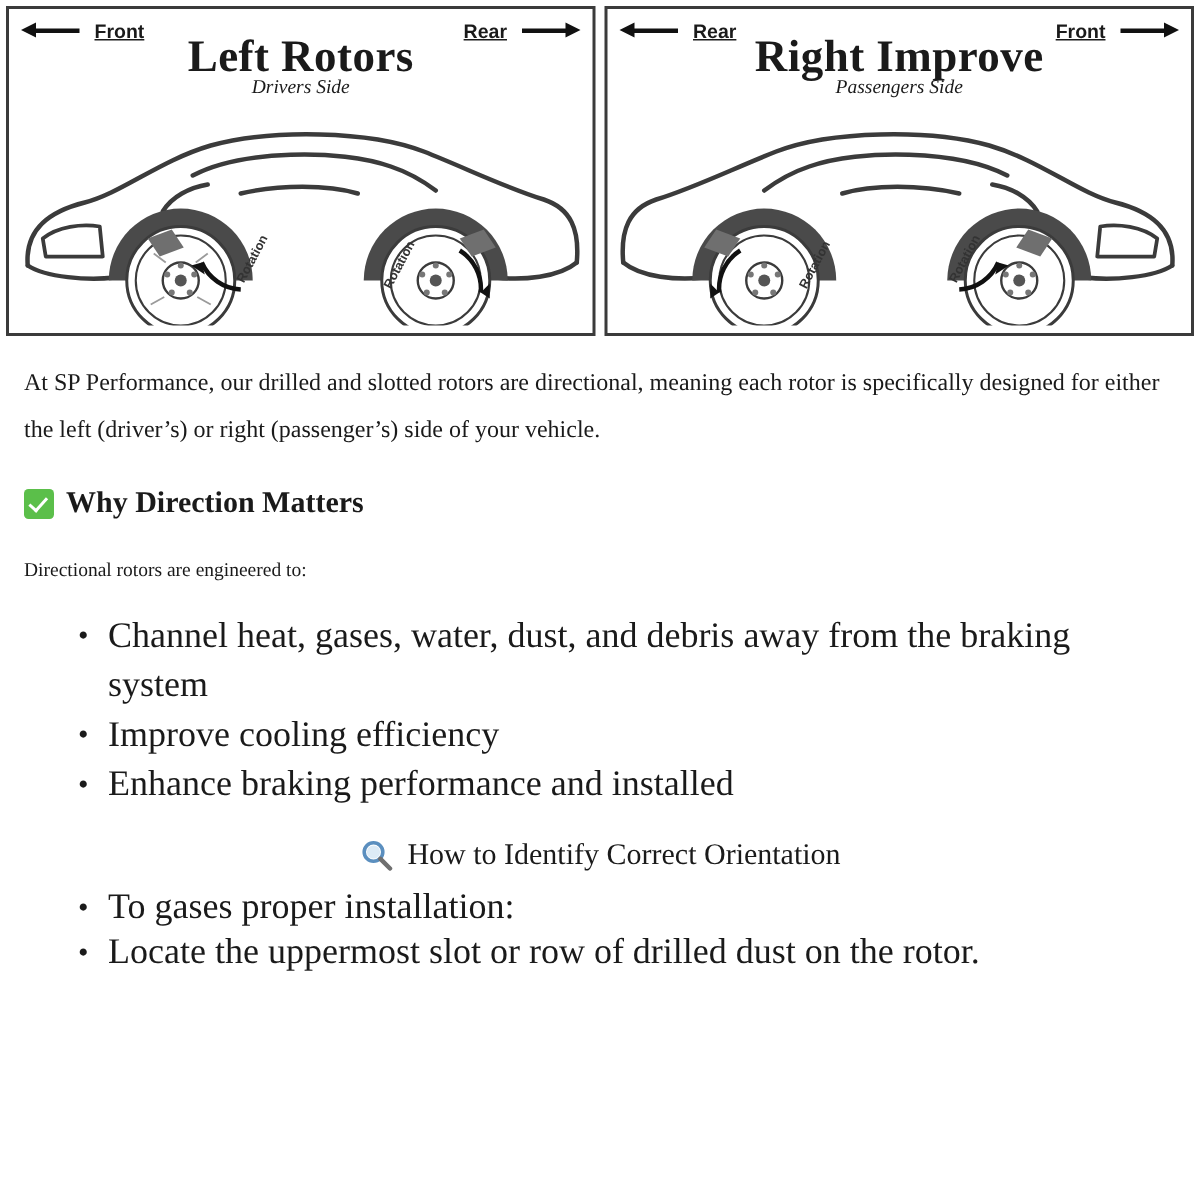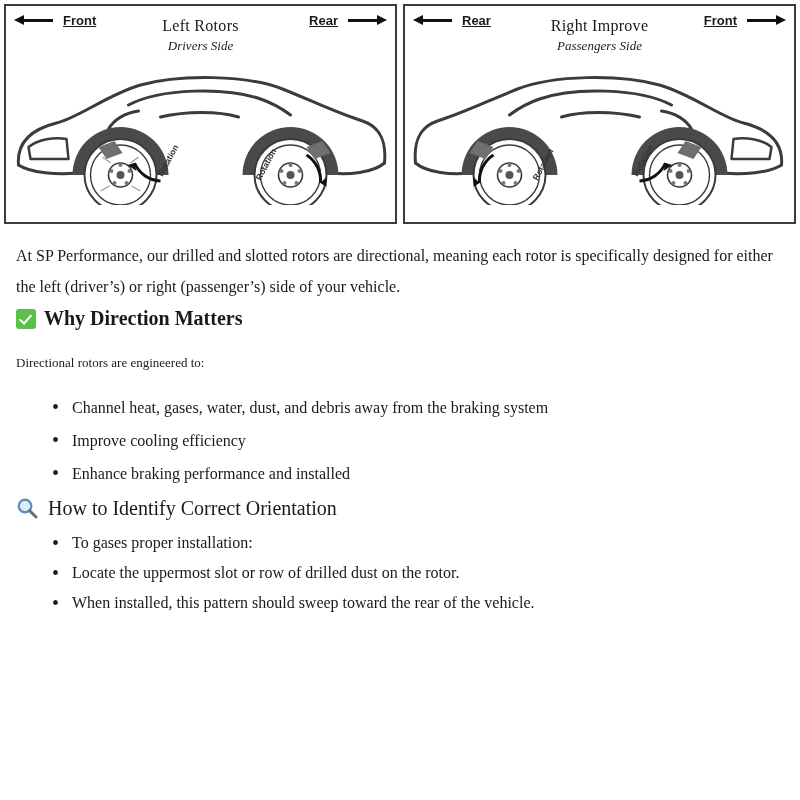--- a/index.html
+++ b/index.html
@@ -34,24 +34,24 @@
     position: relative;
     flex: 1 1 50%;
     border: 2px solid #3b3b3b;
     background: #ffffff;
     box-sizing: border-box;
     overflow: hidden;
   }
   .panel-title {
     text-align: center;
     font-family: "Liberation Serif", serif;
-    font-weight: normal;
-    font-size: 16px;
+    font-weight: bold;
+    font-size: 30px;
     line-height: 23px;
-    margin-top: 8px;
+    margin-top: 20px;
     letter-spacing: 0.3px;
   }
   .panel-sub {
     text-align: center;
     font-style: italic;
     font-size: 13px;
     line-height: 15px;
     margin-top: 1px;
   }
   .tag {
@@ -108,21 +108,21 @@
   }
   .para {
     font-size: 16px;
     line-height: 31px;
     margin: 8px 0 0 0;
   }
   .heading {
     display: flex;
     align-items: center;
     gap: 8px;
-    margin-top: 5px;
+    margin-top: 22px;
     font-size: 20px;
     font-weight: bold;
   }
   .check-badge {
     display: inline-block;
     width: 20px; height: 20px;
     border-radius: 3px;
     background: #5bbf4a;
     position: relative;
     flex: 0 0 auto;
@@ -140,39 +140,40 @@
     font-size: 13px;
     line-height: 30px;
     margin-top: 18px;
   }
   ul.bullets {
     margin: 6px 0 0 0;
     padding-left: 40px;
     list-style: none;
   }
   ul.bullets li {
-    font-size: 16px;
+    font-size: 24px;
     line-height: 33px;
     position: relative;
     padding-left: 16px;
   }
   ul.bullets li::before {
     content: "\2022";
     position: absolute;
     left: -4px;
     top: 0;
     font-size: 20px;
   }
   .heading2 {
     display: flex;
     align-items: flex-start;
     gap: 10px;
-    margin-top: 4px;
+    margin-top: 16px;
     font-size: 20px;
     line-height: 28px;
+    justify-content: center;
   }
   .mag-icon {
     flex: 0 0 auto;
     margin-top: 3px;
   }
   ul.bullets.tight li { line-height: 30px; }
 </style>
 </head>
 <body>
 
@@ -343,16 +344,15 @@
         <circle cx="9" cy="9" r="6.2" fill="none" stroke="#5b8fbf" stroke-width="2.4"></circle>
         <circle cx="9" cy="9" r="4.4" fill="#cfe3f2" opacity="0.7"></circle>
         <line x1="13.6" y1="13.6" x2="20" y2="20" stroke="#6f6f6f" stroke-width="3" stroke-linecap="round"></line>
       </svg>
       <span>How to Identify Correct Orientation</span>
     </div>
 
     <ul class="bullets tight">
       <li>To gases proper installation:</li>
       <li>Locate the uppermost slot or row of drilled dust on the rotor.</li>
-      <li>When installed, this pattern should sweep toward the rear of the vehicle.</li>
     </ul>
   </div>
 </div>
 
 </body></html>

